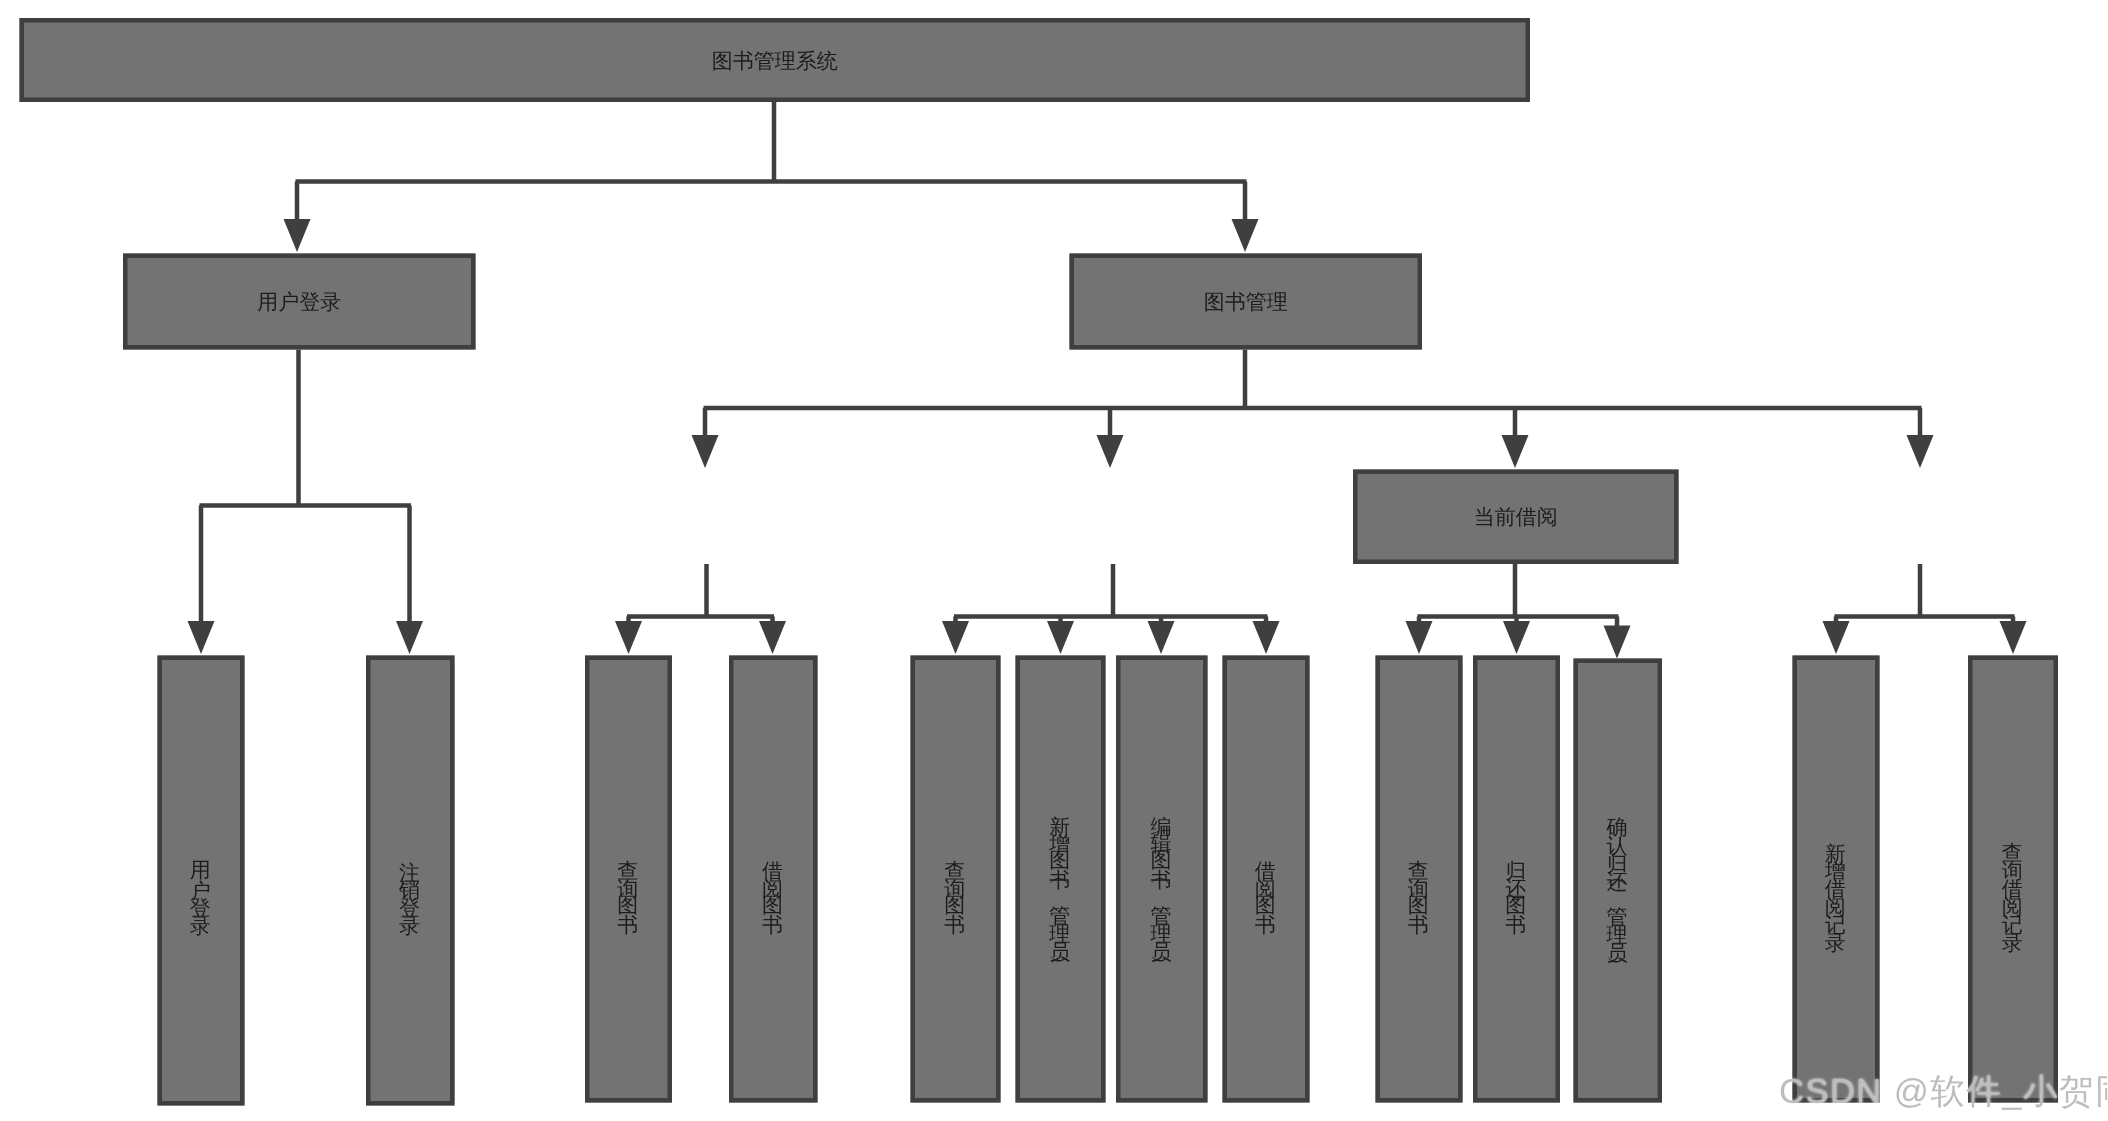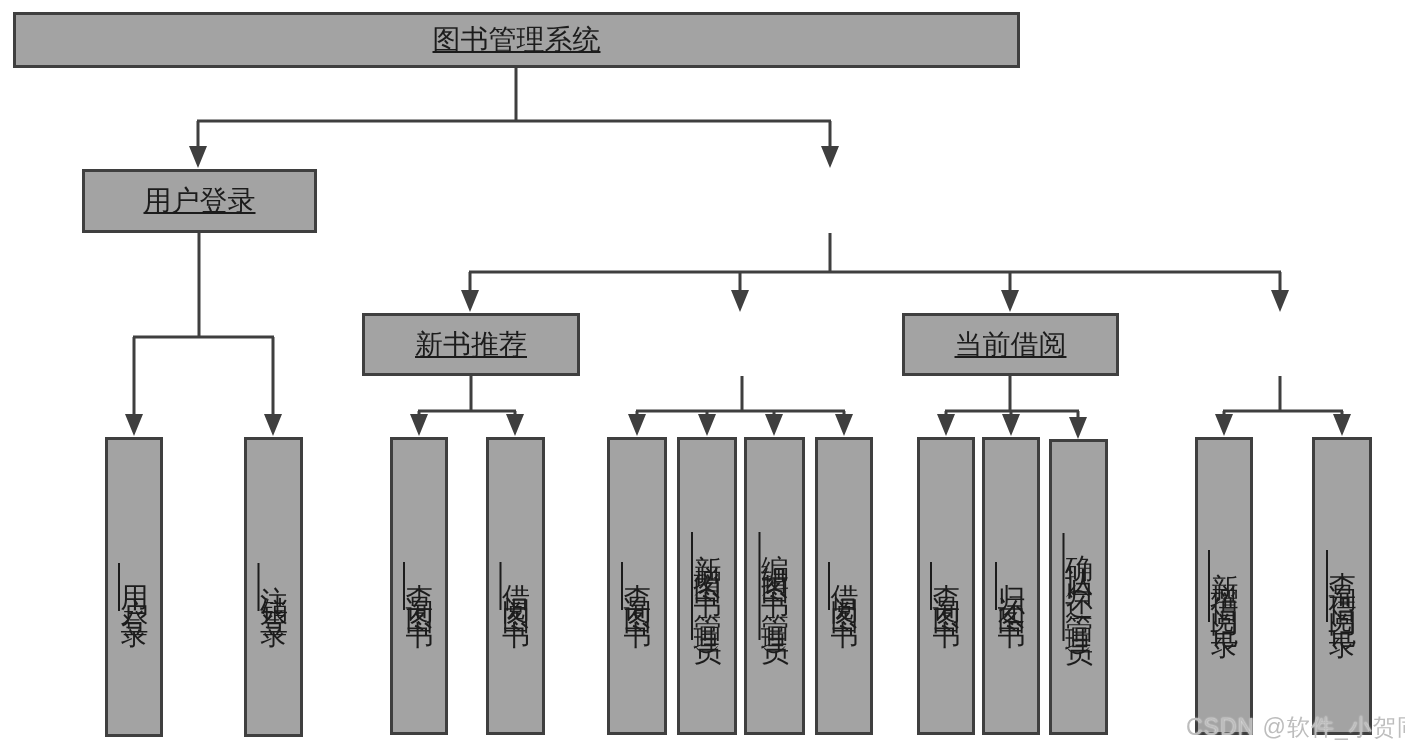--- a/index.html
+++ b/index.html
@@ -1,40 +1,40 @@
 <!DOCTYPE html>
 <html><head>
 <meta charset="utf-8">
 <style>
   html,body{margin:0;padding:0;background:#ffffff;}
   .canvas{position:relative;width:1405px;height:747px;background:#ffffff;overflow:hidden;
           font-family:"Liberation Sans","DejaVu Sans",sans-serif;}
   .connectors{position:absolute;left:0;top:0;pointer-events:none;}
-  .node{position:absolute;box-sizing:border-box;background:#a3a3a3;border:3px solid #3f3f3f;
+  .node{position:absolute;box-sizing:border-box;background:#737373;border:3px solid #3f3f3f;
         display:flex;align-items:center;justify-content:center;
-        font-size:28px;color:#1c1c1c;text-align:center;line-height:1.2;text-decoration:underline;}
+        font-size:14px;color:#1c1c1c;text-align:center;line-height:1.2;}
   .v{writing-mode:vertical-rl;text-orientation:mixed;letter-spacing:12px;line-height:1;padding:4px 0;}
   .watermark{position:absolute;left:1186px;top:712px;font-size:23px;color:#bdbdbd;
              letter-spacing:1px;white-space:nowrap;text-shadow:0 0 2px #ffffff;z-index:5;}
 </style>
 </head>
 <body>
 
 <div class="canvas">
 
   <svg id="connSvg" class="connectors" width="1405" height="747">
       <path d="M516,68L516,121M197,121L831,121M199,233L199,337M133,337L274,337M830,233L830,272M469,272L1281,272M471,376L471,411M418,411L516,411M742,376L742,411M636,411L845,411M1010,376L1010,411M945,411L1079,411M1280,376L1280,411M1223,411L1343,411M198,121L198,150M830,121L830,150M134,337L134,418M273,337L273,418M470,272L470,294M740,272L740,294M1010,272L1010,294M1280,272L1280,294M419,411L419,418M515,411L515,418M637,411L637,418M707,411L707,418M774,411L774,418M844,411L844,418M946,411L946,418M1011,411L1011,418M1078,411L1078,421M1224,411L1224,418M1342,411L1342,418" stroke="#3f3f3f" stroke-width="3" fill="none"></path>
       <path d="M189,146L207,146L198,168ZM821,146L839,146L830,168ZM125,414L143,414L134,436ZM264,414L282,414L273,436ZM461,290L479,290L470,312ZM731,290L749,290L740,312ZM1001,290L1019,290L1010,312ZM1271,290L1289,290L1280,312ZM410,414L428,414L419,436ZM506,414L524,414L515,436ZM628,414L646,414L637,436ZM698,414L716,414L707,436ZM765,414L783,414L774,436ZM835,414L853,414L844,436ZM937,414L955,414L946,436ZM1002,414L1020,414L1011,436ZM1069,417L1087,417L1078,439ZM1215,414L1233,414L1224,436ZM1333,414L1351,414L1342,436Z" fill="#3f3f3f"></path>
     </svg>
 
   <div class="node" style="left:13px;top:12px;width:1007px;height:56px">图书管理系统</div>
 
   <div class="node" style="left:82px;top:169px;width:235px;height:64px">用户登录</div>
+  <div class="node" style="left:713px;top:169px;width:235px;height:64px">图书管理</div>
 
-  <div class="node" style="left:362px;top:313px;width:218px;height:63px">新书推荐</div>
   <div class="node" style="left:902px;top:313px;width:217px;height:63px">当前借阅</div>
 
   <div class="node v" style="left:105px;top:437px;width:58px;height:300px">用户登录</div>
   <div class="node v" style="left:244px;top:437px;width:59px;height:300px">注销登录</div>
 
   <div class="node v" style="left:390px;top:437px;width:58px;height:298px">查询图书</div>
   <div class="node v" style="left:486px;top:437px;width:59px;height:298px">借阅图书</div>
 
   <div class="node v" style="left:607px;top:437px;width:60px;height:298px">查询图书</div>
   <div class="node v" style="left:677px;top:437px;width:60px;height:298px">新增图书（管理员）</div>

